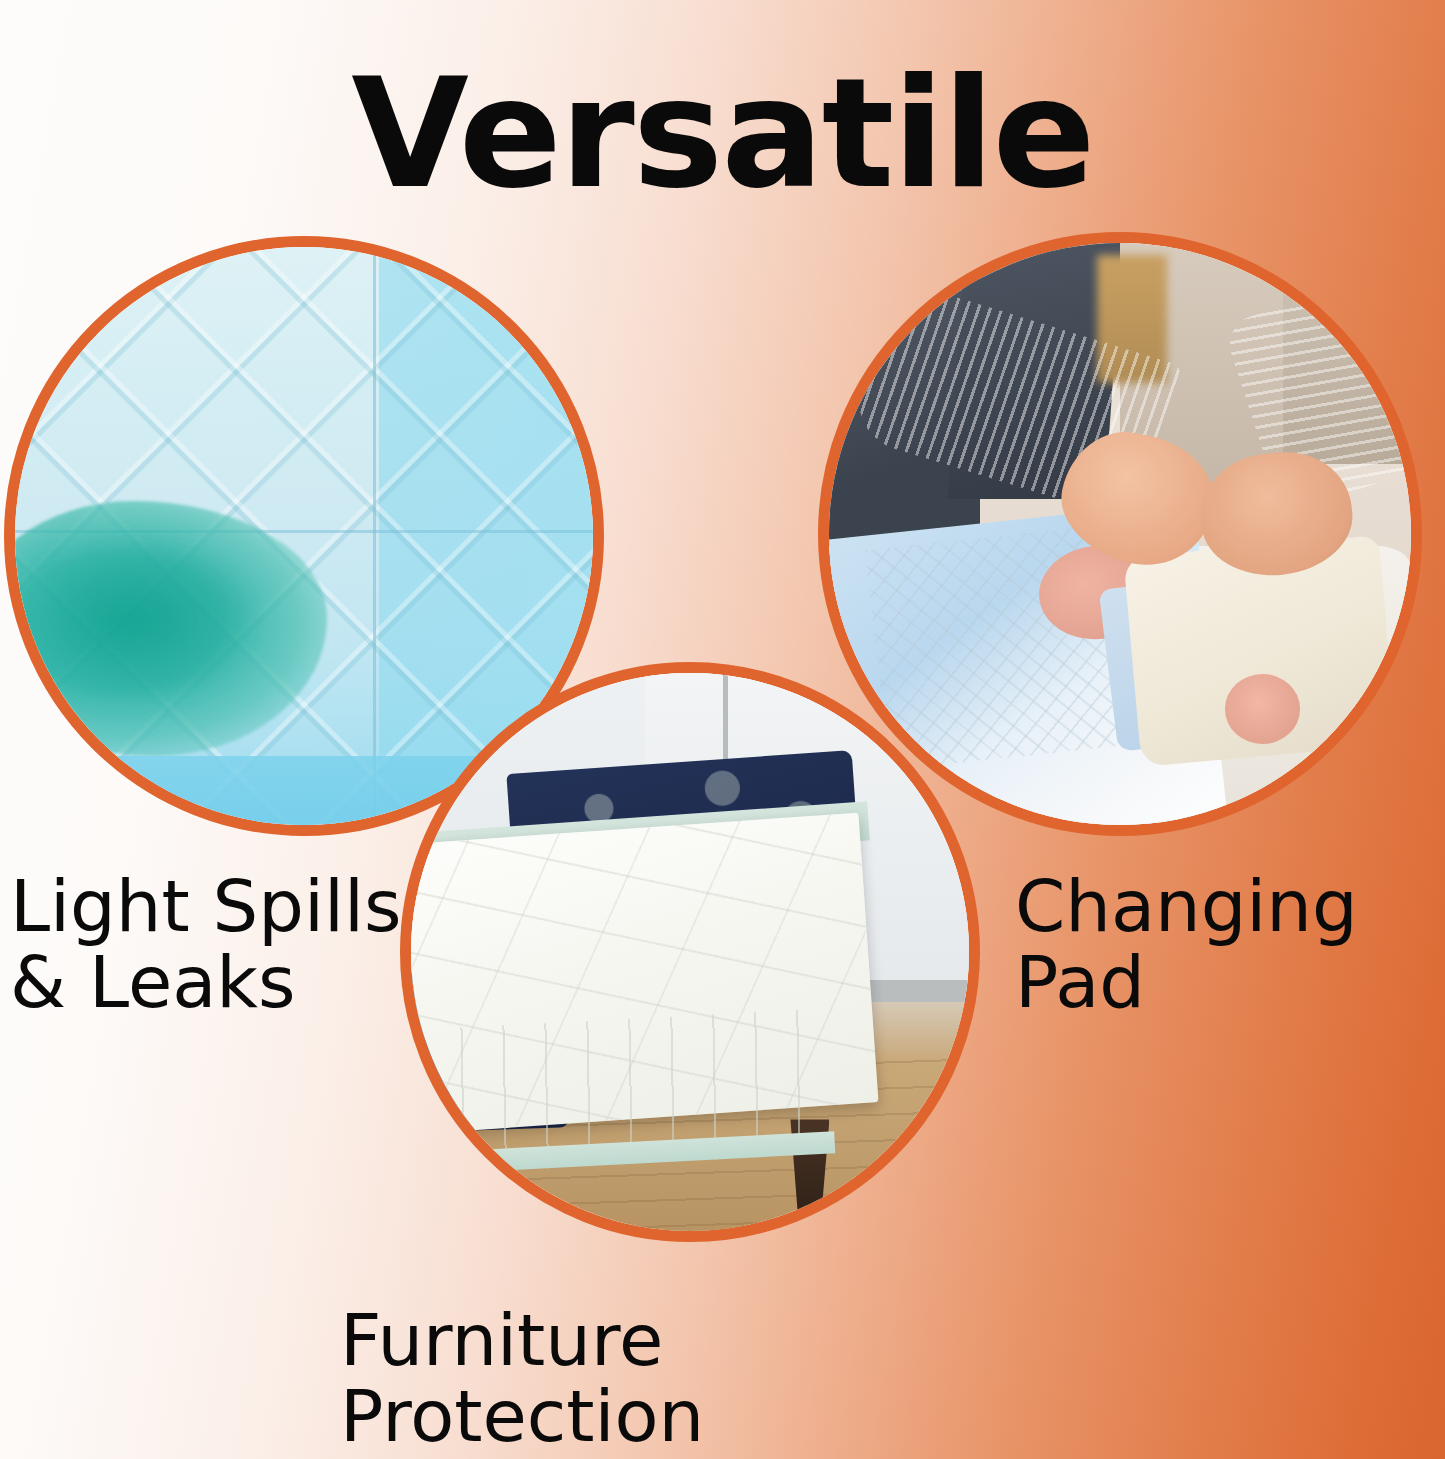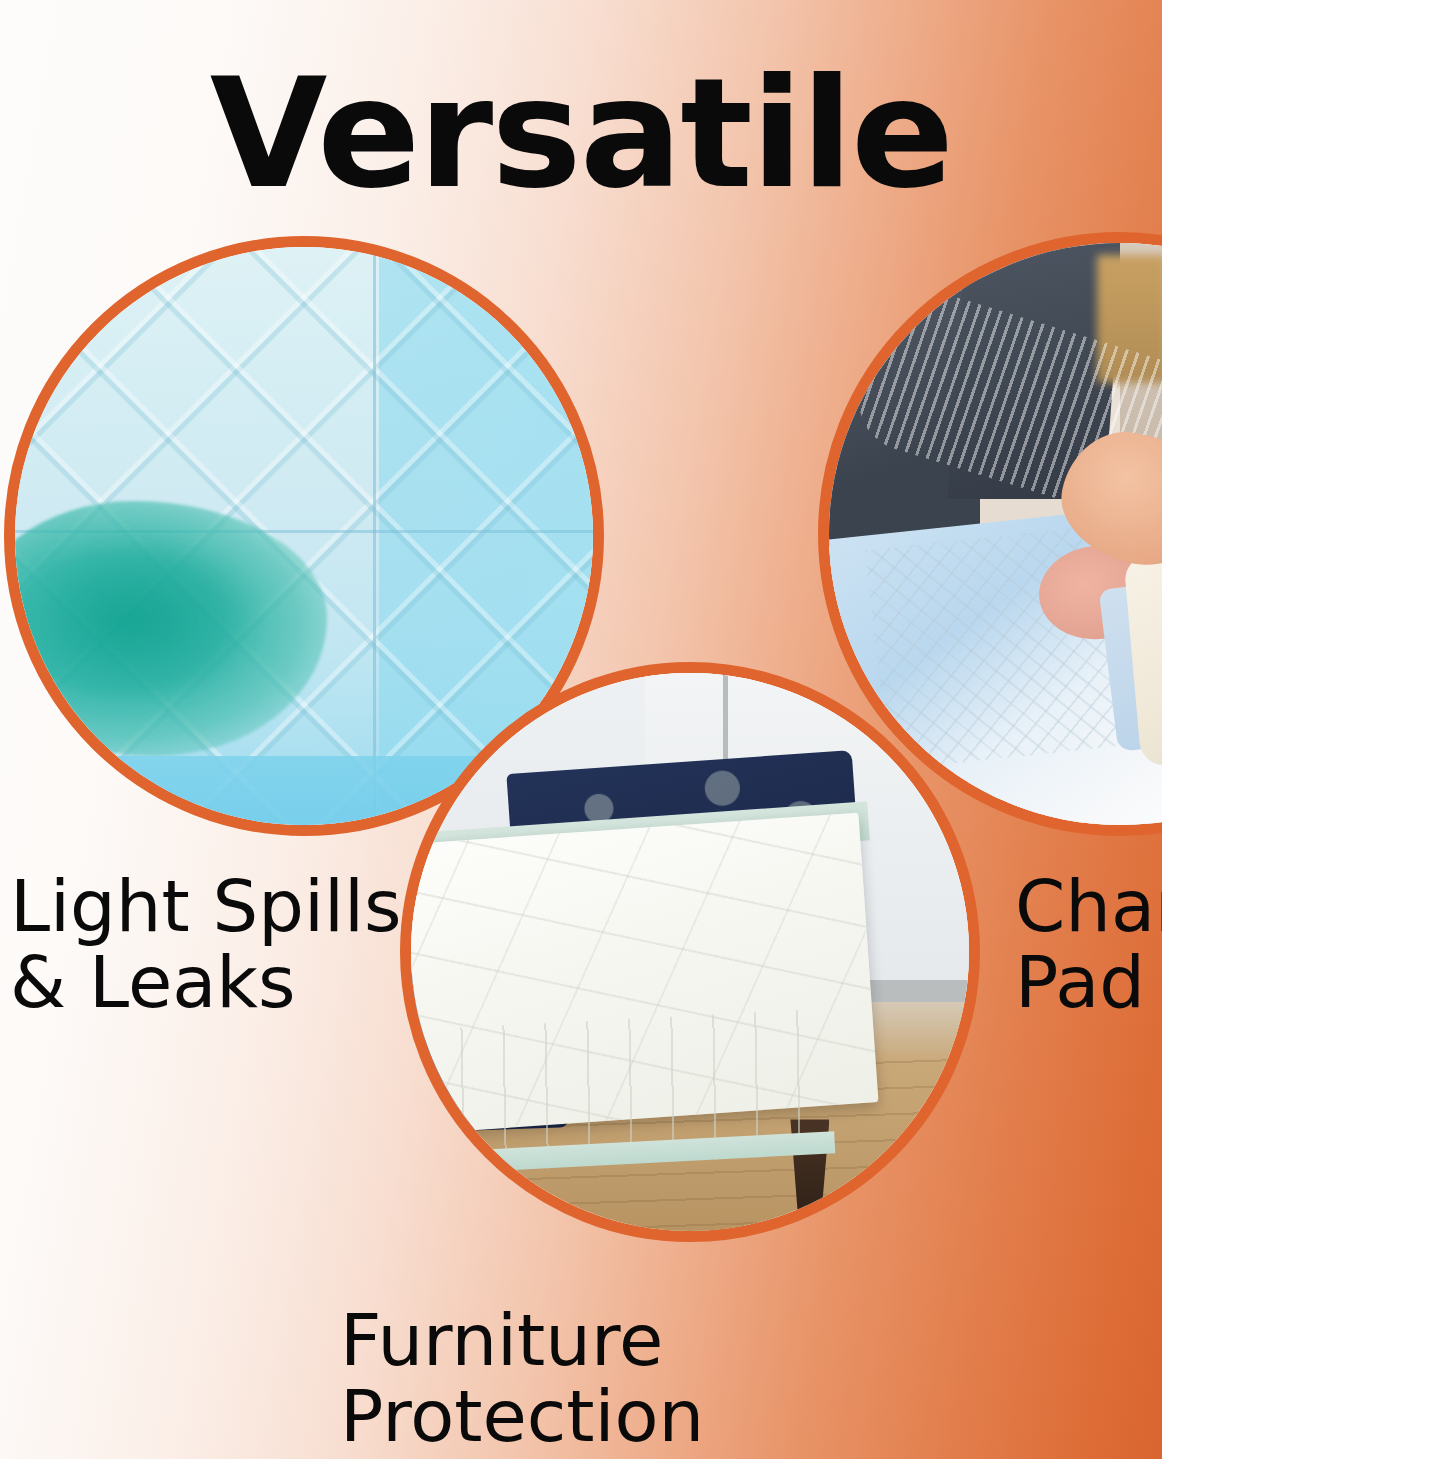--- a/index.html
+++ b/index.html
@@ -5,21 +5,21 @@
   * { margin:0; padding:0; box-sizing:border-box; }
 
   html, body {
     width:1445px; height:1459px;
     overflow:hidden;
     font-family:"Liberation Sans", sans-serif;
   }
 
   #poster {
     position:relative;
-    width:1162px;
+    width:1445px;
     height:1459px;
     overflow:hidden;
     background:
       linear-gradient(100deg,
         #fdfcfb 0%,
         #fdfaf8 16%,
         #fbefe8 30%,
         #f8ded1 42%,
         #f3c6ae 54%,
         #eead8b 64%,

